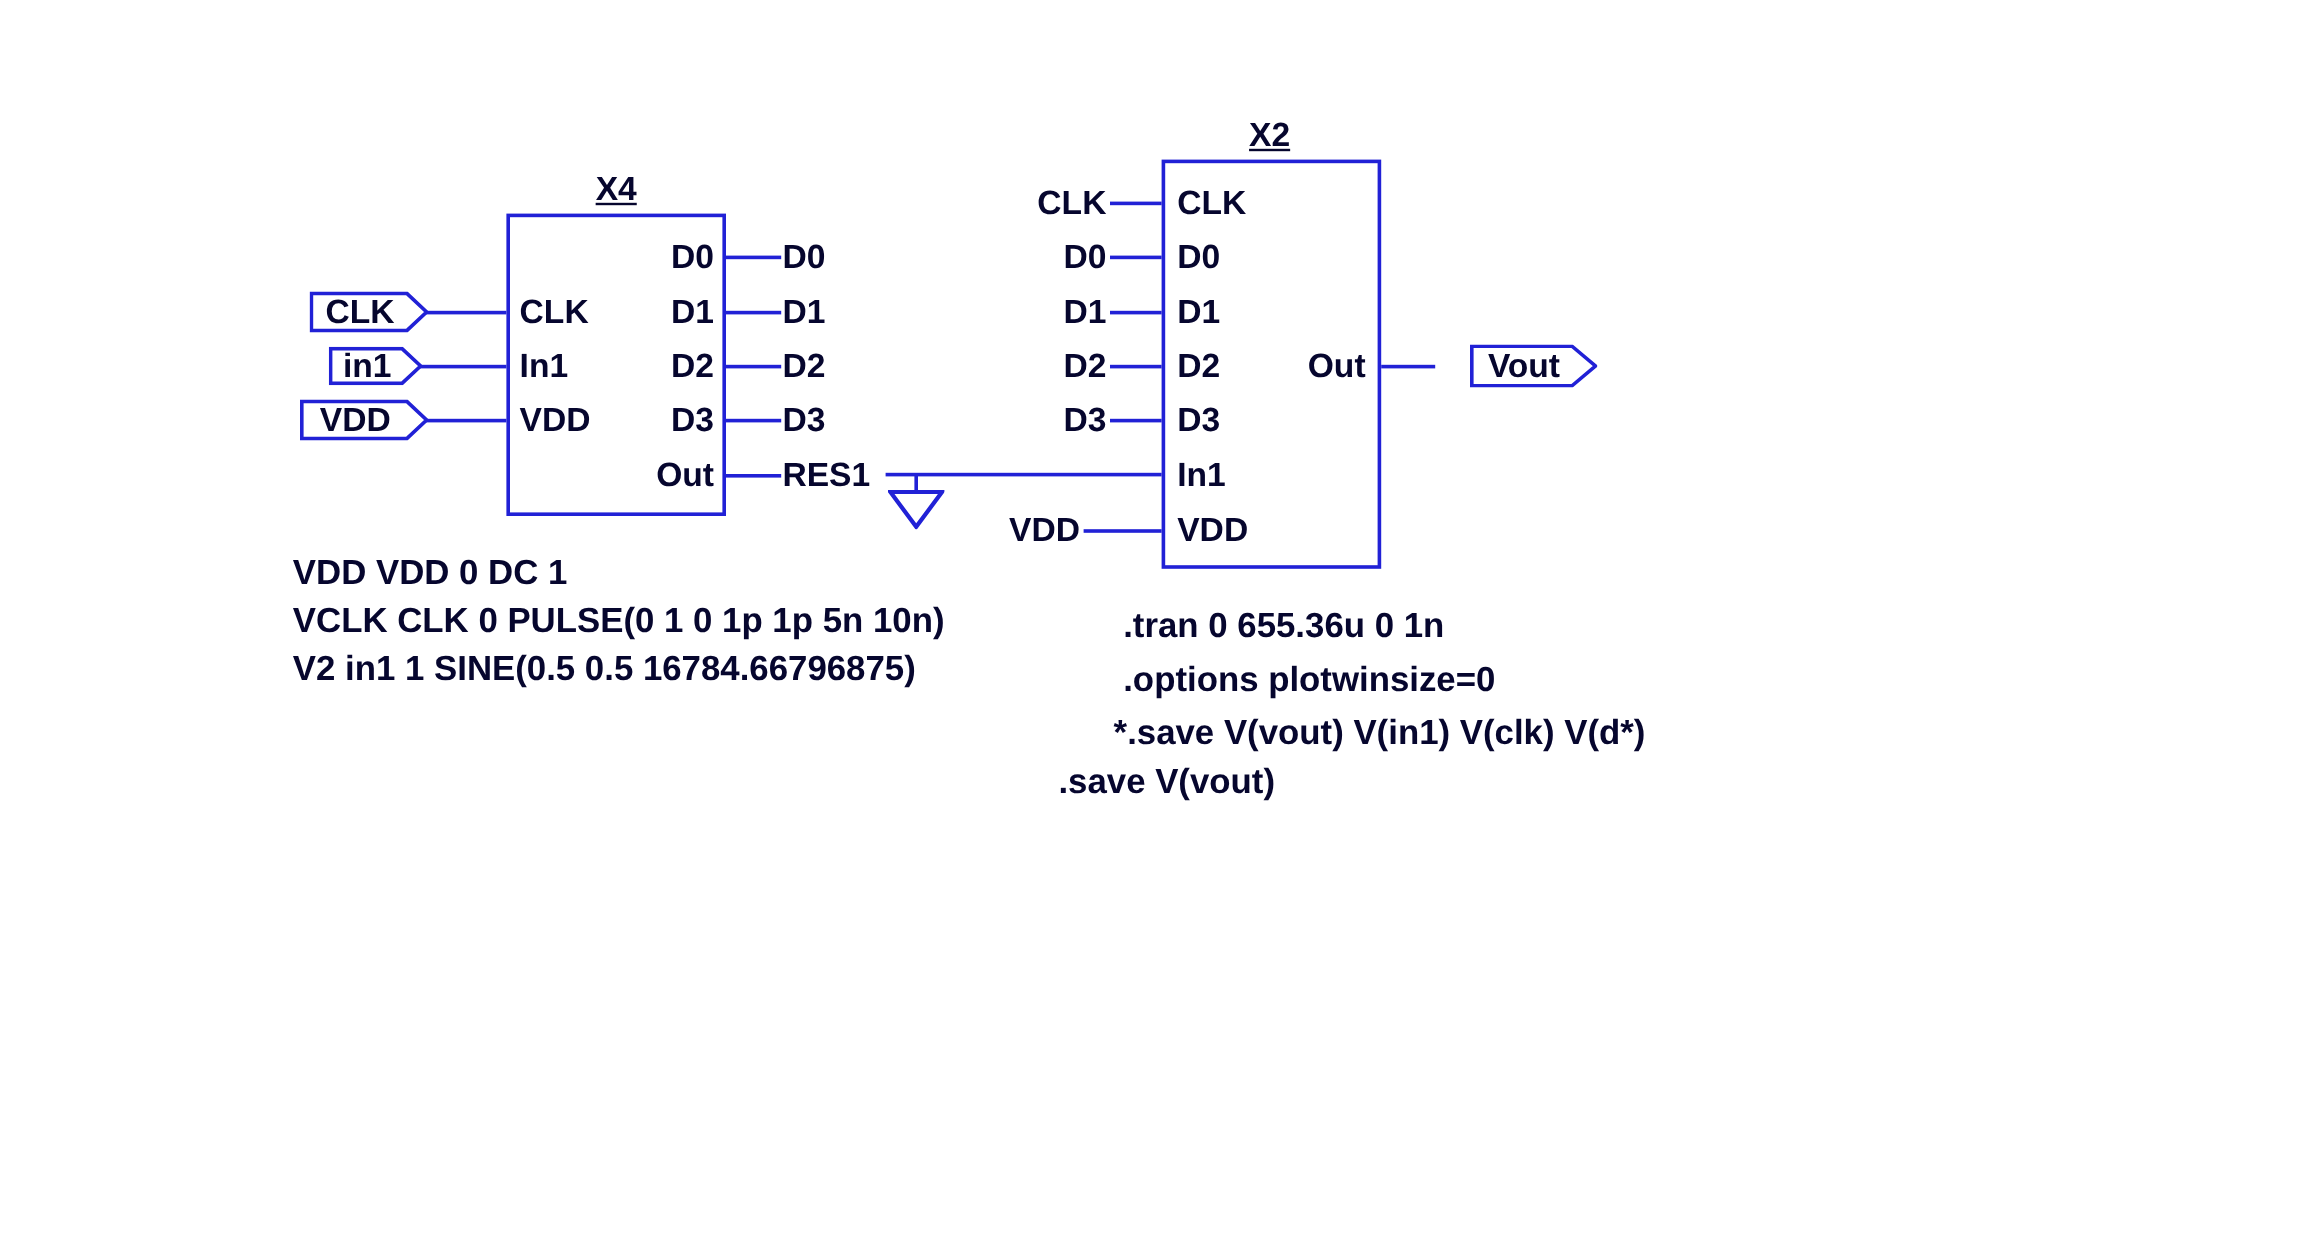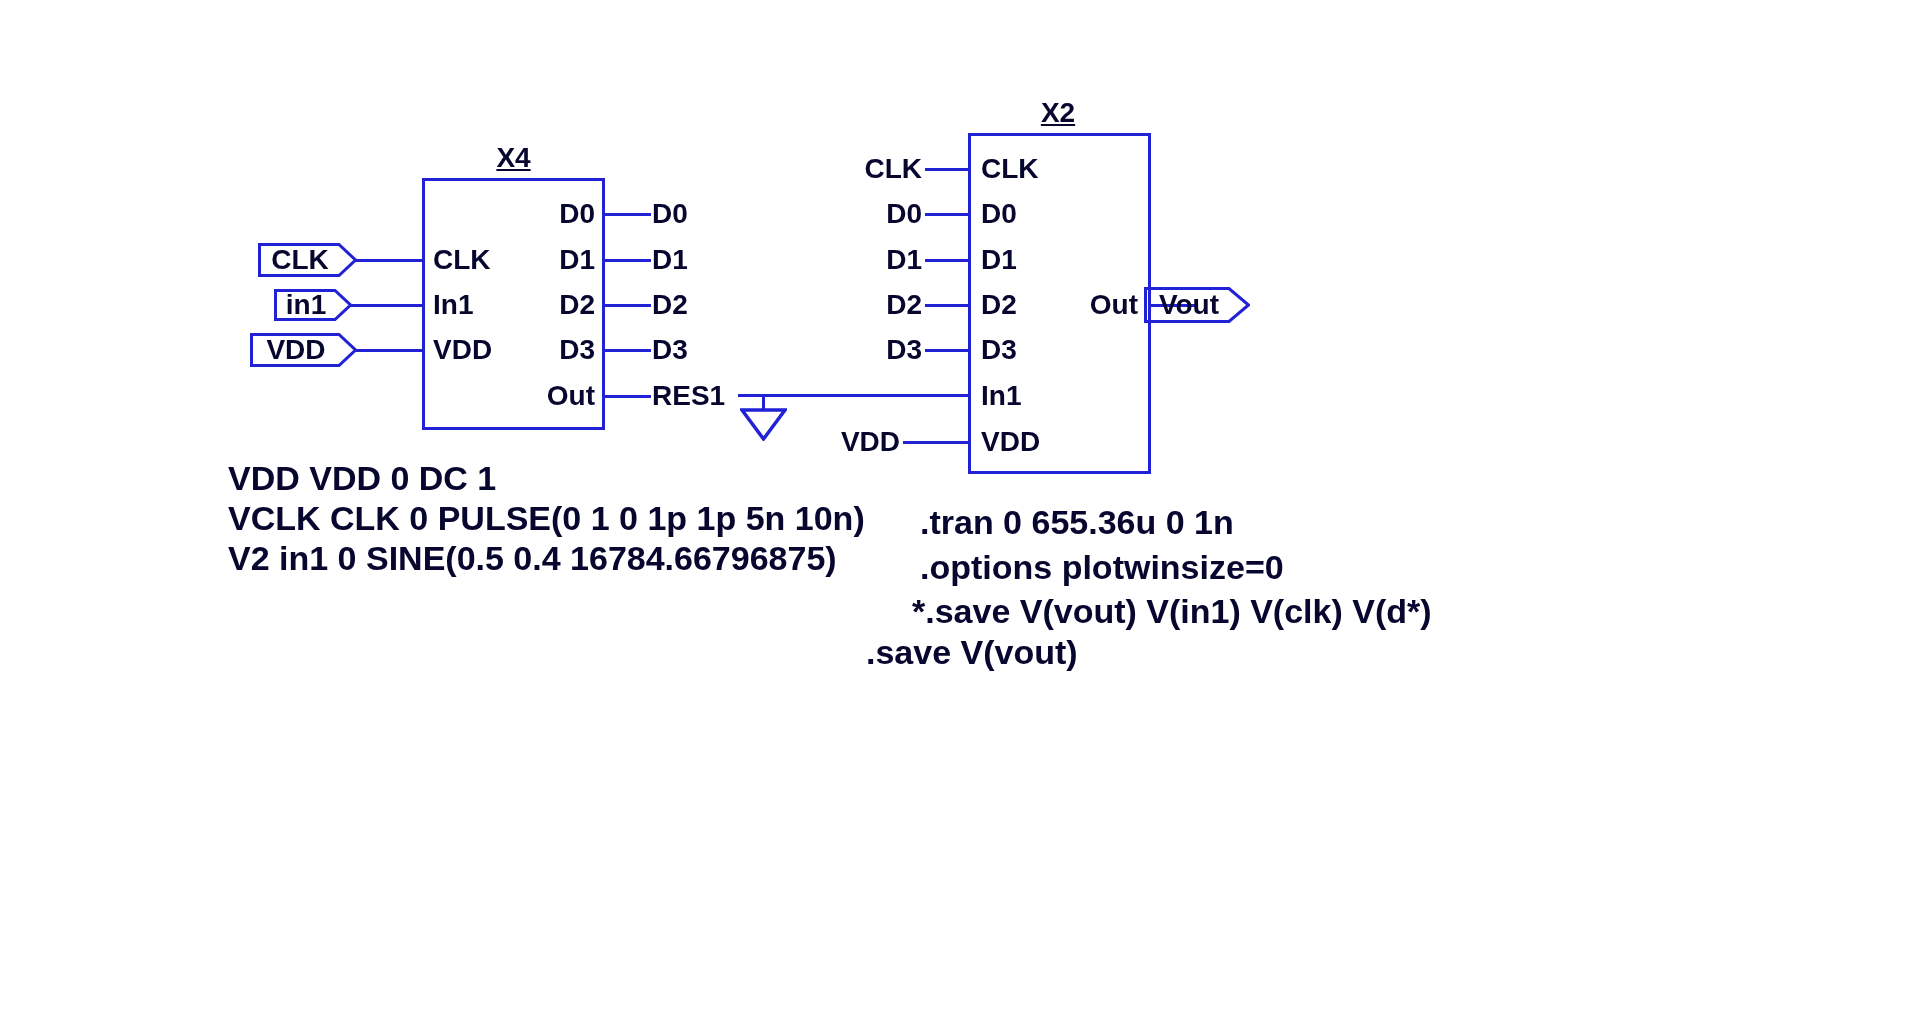--- a/index.html
+++ b/index.html
@@ -13,22 +13,22 @@
     position:relative;overflow:hidden;
     font-family:"Liberation Sans",sans-serif;
   }
   .t{
     position:absolute;font-weight:bold;font-size:28px;line-height:34px;
     color:var(--text);white-space:nowrap;
   }
   .tc{text-align:center;text-decoration:underline;}
   .tr{text-align:right;}
   .spice{
-    position:absolute;font-weight:bold;font-size:34px;line-height:36px;
-    color:var(--text);white-space:nowrap;
+    position:absolute;font-weight:bold;font-size:29px;line-height:36px;
+    color:var(--text);white-space:nowrap;margin-left:16px;
   }
   .wire-h{position:absolute;height:3px;background:var(--wire);}
   .wire-v{position:absolute;width:3px;background:var(--wire);}
   .box{position:absolute;box-sizing:border-box;border:3px solid var(--wire);background:transparent;}
   .flag{position:absolute;}
   .flag svg{position:absolute;left:0;top:0;display:block;}
   .flag .fl{
     position:absolute;font-weight:bold;font-size:28px;color:var(--text);
     white-space:nowrap;text-align:center;
   }
@@ -115,27 +115,27 @@
 <div class="t" style="left:981px;top:197px;">D0</div>
 <div class="t" style="left:981px;top:243px;">D1</div>
 <div class="t" style="left:981px;top:288px;">D2</div>
 <div class="t" style="left:981px;top:333px;">D3</div>
 <div class="t" style="left:981px;top:379px;">In1</div>
 <div class="t" style="left:981px;top:425px;">VDD</div>
 
 <div class="t tr" style="left:1020px;top:288px;width:118px;">Out</div>
 
 <div class="wire-h" style="left:1151px;top:304px;width:45px;"></div>
-<div class="flag" style="left:1144px;top:287px;width:106px;height:20px;">
+<div class="flag" style="left:1225px;top:287px;width:106px;height:20px;">
   <svg width="106" height="36">
       <polygon points="1.5,1.5 85,1.5 104.5,18 85,34.5 1.5,34.5" fill="none" stroke="#2121d6" stroke-width="3"></polygon>
     </svg>
   <span class="fl" style="left:2px;top:1px;width:86px;line-height:34px;">Vout</span>
 </div>
 
 <div class="spice" style="left:228px;top:460px;">VDD VDD 0 DC 1</div>
 <div class="spice" style="left:228px;top:500px;">VCLK CLK 0 PULSE(0 1 0 1p 1p 5n 10n)</div>
-<div class="spice" style="left:228px;top:540px;">V2 in1 0 SINE(0.5 0.4 16784.66796875)</div>
+<div class="spice" style="left:228px;top:540px;">V2 in1 1 SINE(0.5 0.5 16784.66796875)</div>
 
 <div class="spice" style="left:920px;top:504px;">.tran 0 655.36u 0 1n</div>
 <div class="spice" style="left:920px;top:549px;">.options plotwinsize=0</div>
 <div class="spice" style="left:912px;top:593px;">*.save V(vout) V(in1) V(clk) V(d*)</div>
 <div class="spice" style="left:866px;top:634px;">.save V(vout)</div>
 
 </body></html>

